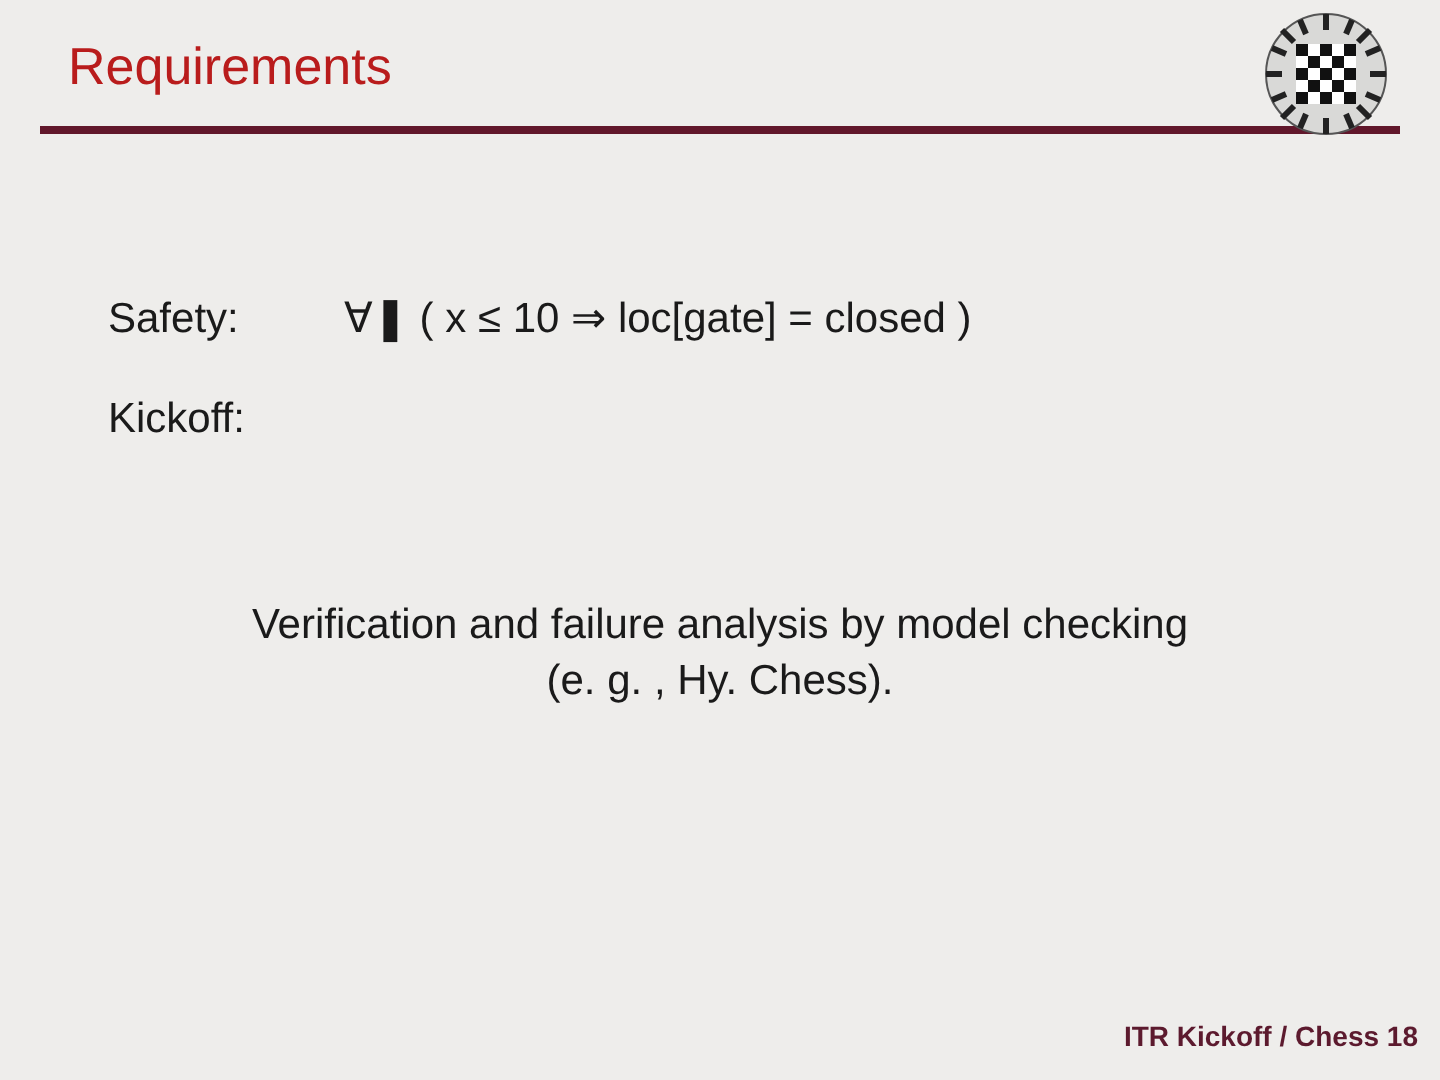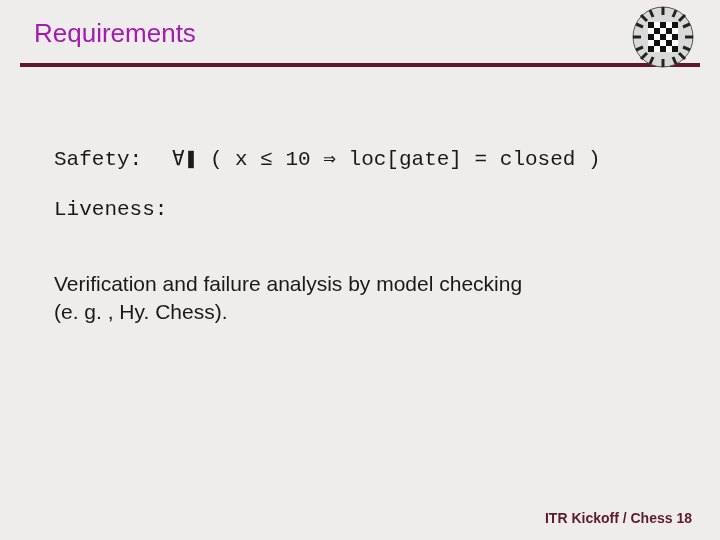--- a/index.html
+++ b/index.html
@@ -10,64 +10,64 @@
     color:#1a1a1a;
     position:relative;
     box-sizing:border-box;
   }
   .header{
     padding:18px 34px 8px 34px;
   }
   .title{
     font-size:26px;
     font-weight:400;
-    color:#a21caf;
+    color:#b91c1c;
   }
   .rule{
     margin:6px 20px 0 20px;
     height:4px;
     background:#61172b;
   }
   .logo{
     position:absolute;
     top:6px; right:26px;
     width:62px;height:62px;
   }
   .content{
     padding:78px 54px 0 54px;
     font-size:21px;
     line-height:1.45;
   }
   .row{
     display:flex;
     margin-bottom:20px;
     align-items:flex-end;
-    font-family:Liberation Mono, monospace;
   }
   .lab{
     width:118px;
     flex:0 0 118px;
   }
   .expr{
     flex:1;
   }
   .indent2{
     padding-left:172px;
     margin-top:-14px;
     margin-bottom:20px;
     font-size:21px;
   }
   .verif{
-    margin-top:24px;
+    margin-top:53px;
     font-size:21px;
     line-height:1.35;
+    text-align:center;
   }
   .footer{
     position:absolute;
-    bottom:14px;right:28px;
+    bottom:14px;right:11px;
     font-size:14px;
     font-weight:700;
     color:#5c1a2e;
   }
 </style>
 </head>
 <body>
 
 <div class="logo">
   <svg viewBox="0 0 62 62">
@@ -121,21 +121,21 @@
 <div class="rule"></div>
 
 <div class="content">
 
   <div class="row">
     <div class="lab">Safety:</div>
     <div class="expr">∀❚  ( x ≤ 10  ⇒  loc[gate] = closed )</div>
   </div>
 
   <div class="row">
-    <div class="lab">Liveness:</div>
+    <div class="lab">Kickoff:</div>
   </div>
 
   <div class="row">
   </div>
 
   <div class="verif">
     <div>Verification and failure analysis by model checking</div>
     <div>(e. g. , Hy. Chess).</div>
   </div>
 

